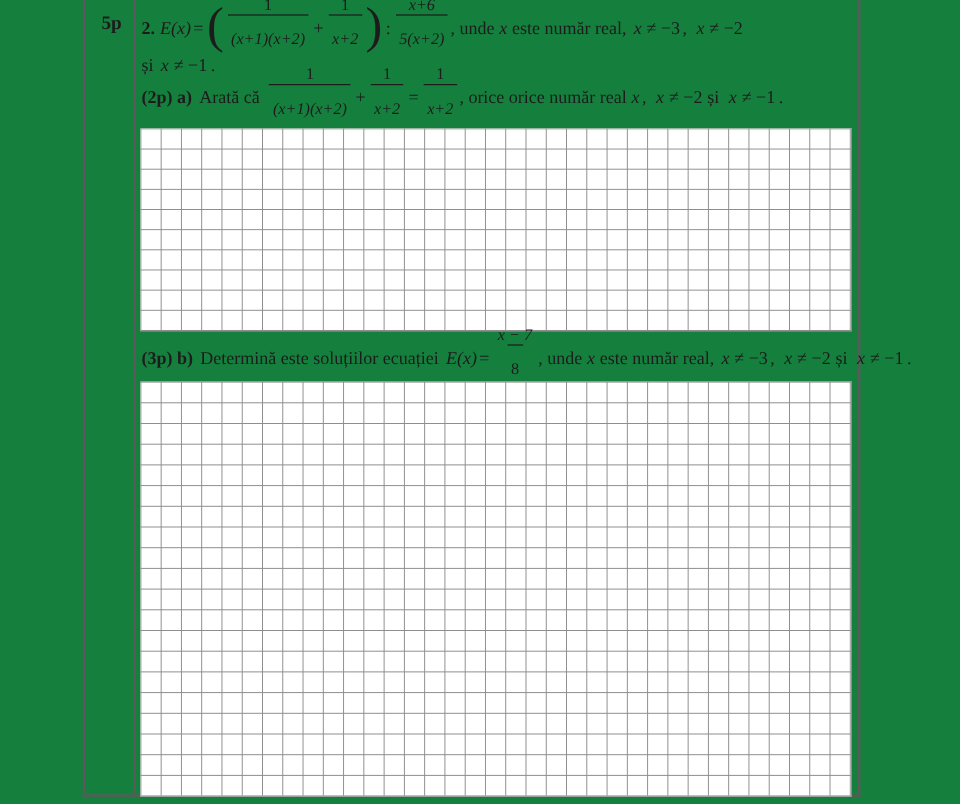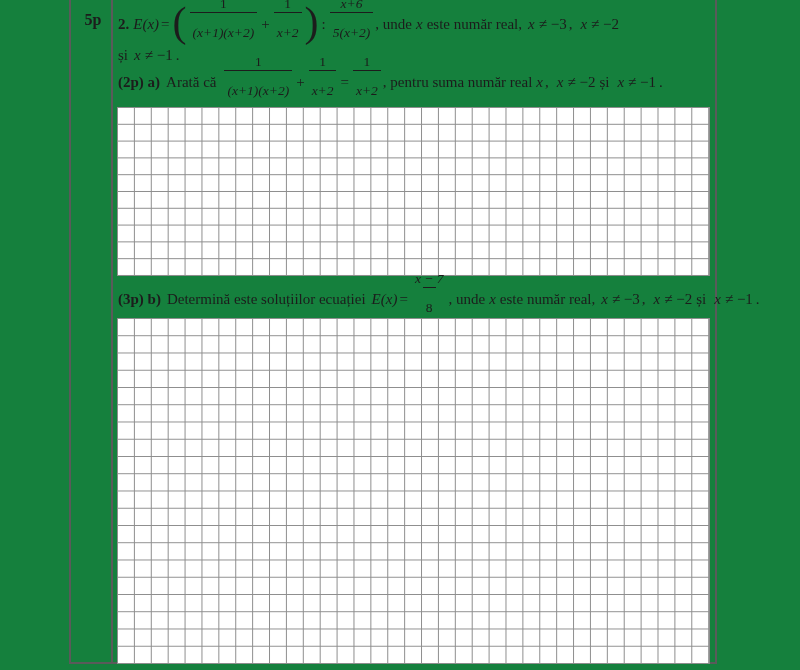--- a/index.html
+++ b/index.html
@@ -134,21 +134,21 @@
       <span class="opn">+</span>
       <span class="frac">
         <span class="fnum">1</span>
         <span class="fden it">x+2</span>
       </span>
       <span class="opn">=</span>
       <span class="frac">
         <span class="fnum">1</span>
         <span class="fden it">x+2</span>
       </span>
-      <span class="mr4">, pentru suma număr real</span>
+      <span class="mr4">, orice orice număr real</span>
       <span class="it">x</span>
       <span class="comma">,</span>
       <span class="cond">
         <span class="it">x</span>
         <span class="ne">≠ −2</span>
       </span>
       <span class="ml4 mr2">și</span>
       <span class="cond">
         <span class="it">x</span>
         <span class="ne">≠ −1</span>

